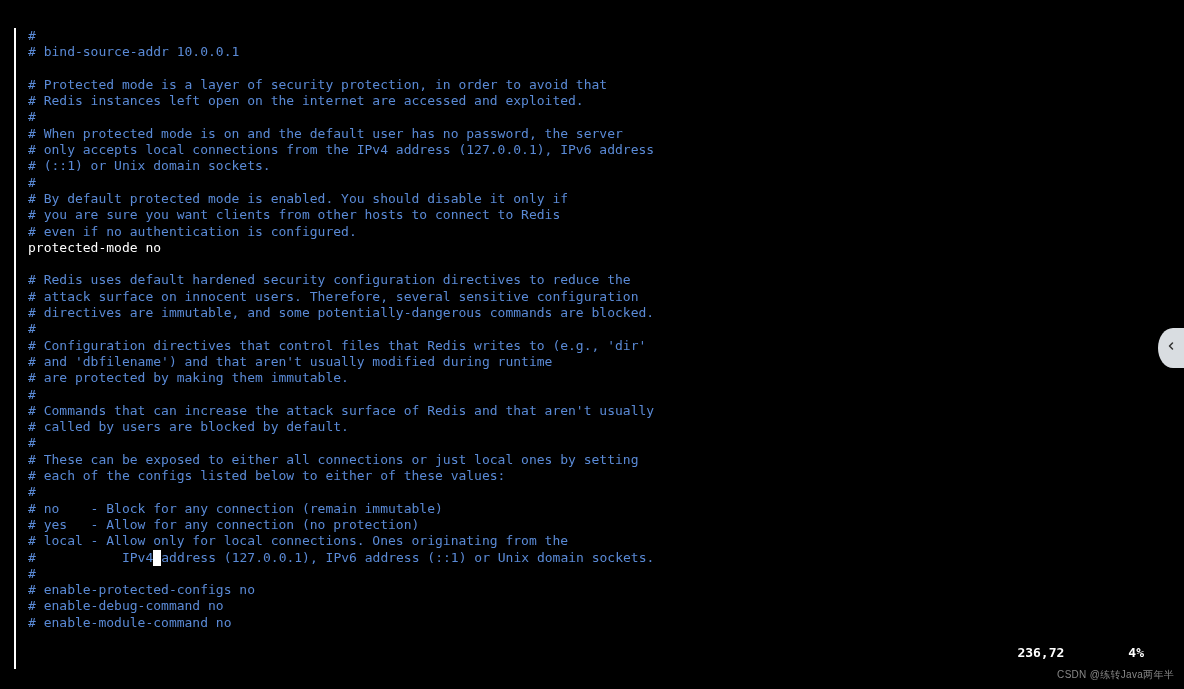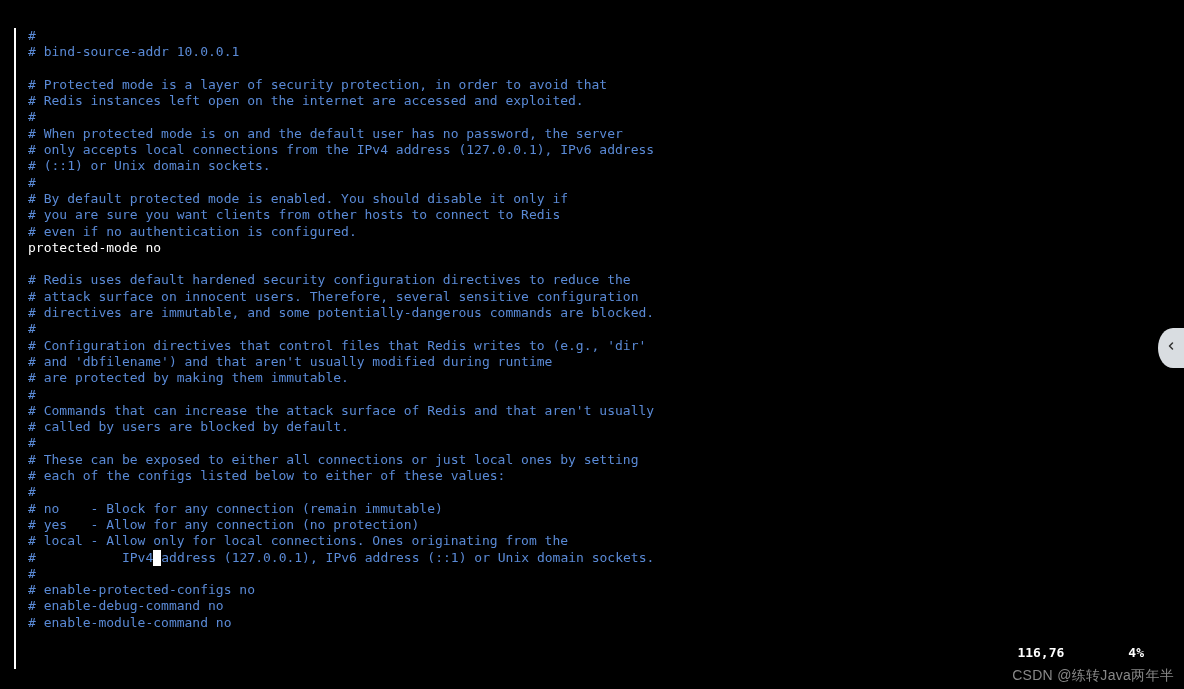--- a/index.html
+++ b/index.html
@@ -66,34 +66,34 @@
     align-items: center;
     justify-content: center;
     color: #333;
   }
   .drawer-tab svg { width: 12px; height: 12px; }
   .watermark {
     position: absolute;
     right: 10px;
     bottom: 6px;
     font-family: sans-serif;
-    font-size: 14px;
+    font-size: 10px;
     color: #888;
     letter-spacing: .3px;
   }
 </style>
 </head>
 <body>
 
 <div class="left-rule"></div>
 
 <div class="editor" id="editor"><span class="line comment">#</span><span class="line comment"># bind-source-addr 10.0.0.1</span><span class="line comment"></span><span class="line comment"># Protected mode is a layer of security protection, in order to avoid that</span><span class="line comment"># Redis instances left open on the internet are accessed and exploited.</span><span class="line comment">#</span><span class="line comment"># When protected mode is on and the default user has no password, the server</span><span class="line comment"># only accepts local connections from the IPv4 address (127.0.0.1), IPv6 address</span><span class="line comment"># (::1) or Unix domain sockets.</span><span class="line comment">#</span><span class="line comment"># By default protected mode is enabled. You should disable it only if</span><span class="line comment"># you are sure you want clients from other hosts to connect to Redis</span><span class="line comment"># even if no authentication is configured.</span><span class="line plain">protected-mode no</span><span class="line comment"></span><span class="line comment"># Redis uses default hardened security configuration directives to reduce the</span><span class="line comment"># attack surface on innocent users. Therefore, several sensitive configuration</span><span class="line comment"># directives are immutable, and some potentially-dangerous commands are blocked.</span><span class="line comment">#</span><span class="line comment"># Configuration directives that control files that Redis writes to (e.g., 'dir'</span><span class="line comment"># and 'dbfilename') and that aren't usually modified during runtime</span><span class="line comment"># are protected by making them immutable.</span><span class="line comment">#</span><span class="line comment"># Commands that can increase the attack surface of Redis and that aren't usually</span><span class="line comment"># called by users are blocked by default.</span><span class="line comment">#</span><span class="line comment"># These can be exposed to either all connections or just local ones by setting</span><span class="line comment"># each of the configs listed below to either of these values:</span><span class="line comment">#</span><span class="line comment"># no    - Block for any connection (remain immutable)</span><span class="line comment"># yes   - Allow for any connection (no protection)</span><span class="line comment"># local - Allow only for local connections. Ones originating from the</span><span class="line comment">#           IPv4<span class="cursor"> </span>address (127.0.0.1), IPv6 address (::1) or Unix domain sockets.</span><span class="line comment">#</span><span class="line comment"># enable-protected-configs no</span><span class="line comment"># enable-debug-command no</span><span class="line comment"># enable-module-command no</span></div>
 
 <div class="status-bar">
-  <span>116,76</span>
+  <span>236,72</span>
   <span>4%</span>
 </div>
 
 <div class="drawer-tab">
   <span>
     <svg viewBox="0 0 24 24" fill="none" stroke="#333" stroke-width="3" stroke-linecap="round" stroke-linejoin="round">
         <polyline points="15 18 9 12 15 6"></polyline>
       </svg>
   </span>
 </div>

